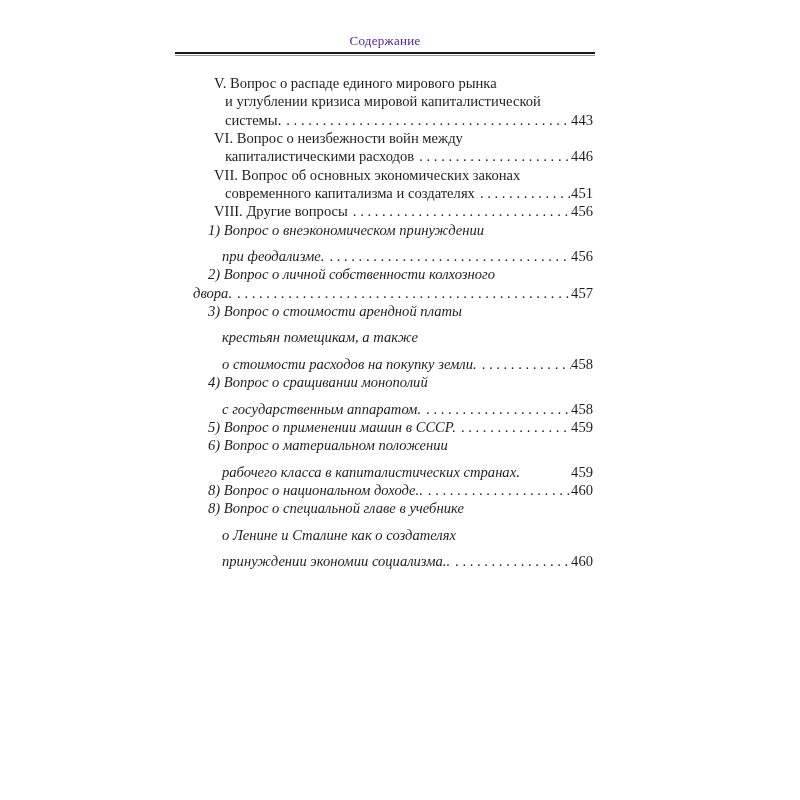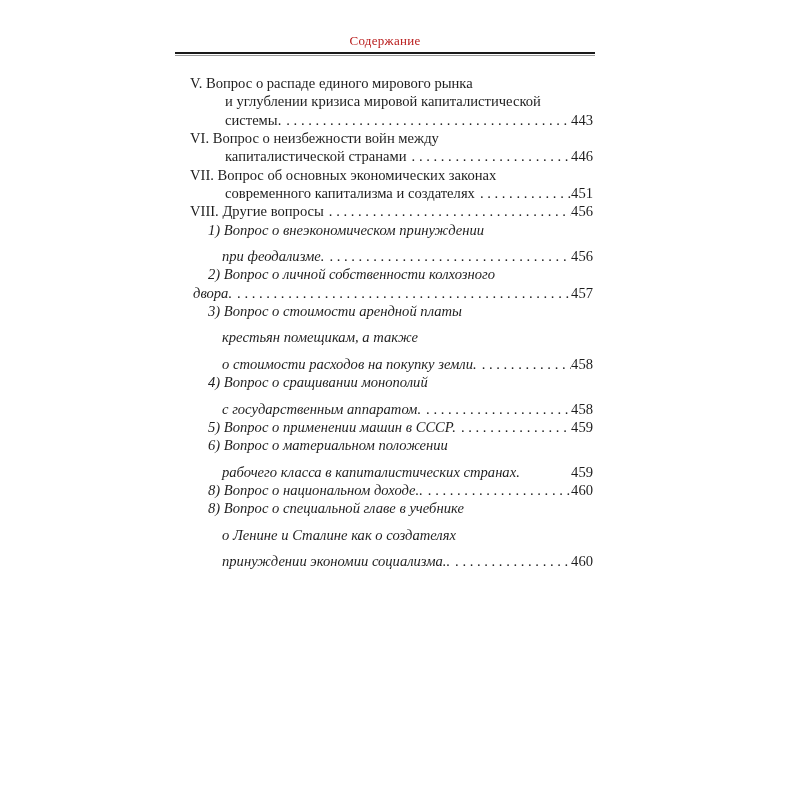--- a/index.html
+++ b/index.html
@@ -17,21 +17,21 @@
     color: #1e1e1e;
   }
   .title {
     position: absolute;
     top: 33px;
     left: 175px;
     width: 420px;
     text-align: center;
     font-size: 13px;
     letter-spacing: 0.3px;
-    color: #b91c1c;
+    color: #4c1d95;
   }
   .rule {
     position: absolute;
     top: 52px;
     left: 175px;
     width: 420px;
     height: 1px;
     border-top: 2px solid #1a1a1a;
     border-bottom: 1px solid #9a9a9a;
   }
@@ -57,21 +57,21 @@
     white-space: nowrap;
     padding: 0 4px 0 5px;
     min-width: 6px;
   }
   .dots { white-space: pre; color: #1e1e1e; }
   .pageno {
     flex: 0 0 auto;
     font-style: normal;
   }
   
-  .ind0 { padding-left: 0px;  }  
+  .ind0 { padding-left: 0px; margin-left: 24px;  }  
   .ind1 { padding-left: 35px; }  
   .ind2 { padding-left: 18px; }  
   .ind3 { padding-left: 32px; margin-top: 8px; }  
   .ind4 { padding-left: 3px;  }  
 </style>
 </head>
 <body>
 
 <div class="page">
   <div class="title">Содержание</div>
@@ -85,21 +85,21 @@
       </div>
       <div class="line ind1">
         <span class="txt">системы.</span>
         <span class="leader"><span class="dots">. . . . . . . . . . . . . . . . . . . . . . . . . . . . . . . . . . . . . . . . . . . . . . . . . . . . . . . . . . . . </span></span>
         <span class="pageno">443</span>
       </div>
       <div class="line ind0">
         <span class="txt">VI. Вопрос о неизбежности войн между</span>
       </div>
       <div class="line ind1">
-        <span class="txt">капиталистической странами</span>
+        <span class="txt">капиталистическими расходов</span>
         <span class="leader"><span class="dots">. . . . . . . . . . . . . . . . . . . . . . . . . . . . . . . . . . . . . . . . . . . . . . . . . . . . . . . . . . . . </span></span>
         <span class="pageno">446</span>
       </div>
       <div class="line ind0">
         <span class="txt">VII. Вопрос об основных экономических законах</span>
       </div>
       <div class="line ind1">
         <span class="txt">современного капитализма и создателях</span>
         <span class="leader"><span class="dots">. . . . . . . . . . . . . . . . . . . . . . . . . . . . . . . . . . . . . . . . . . . . . . . . . . . . . . . . . . . . </span></span>
         <span class="pageno">451</span>

